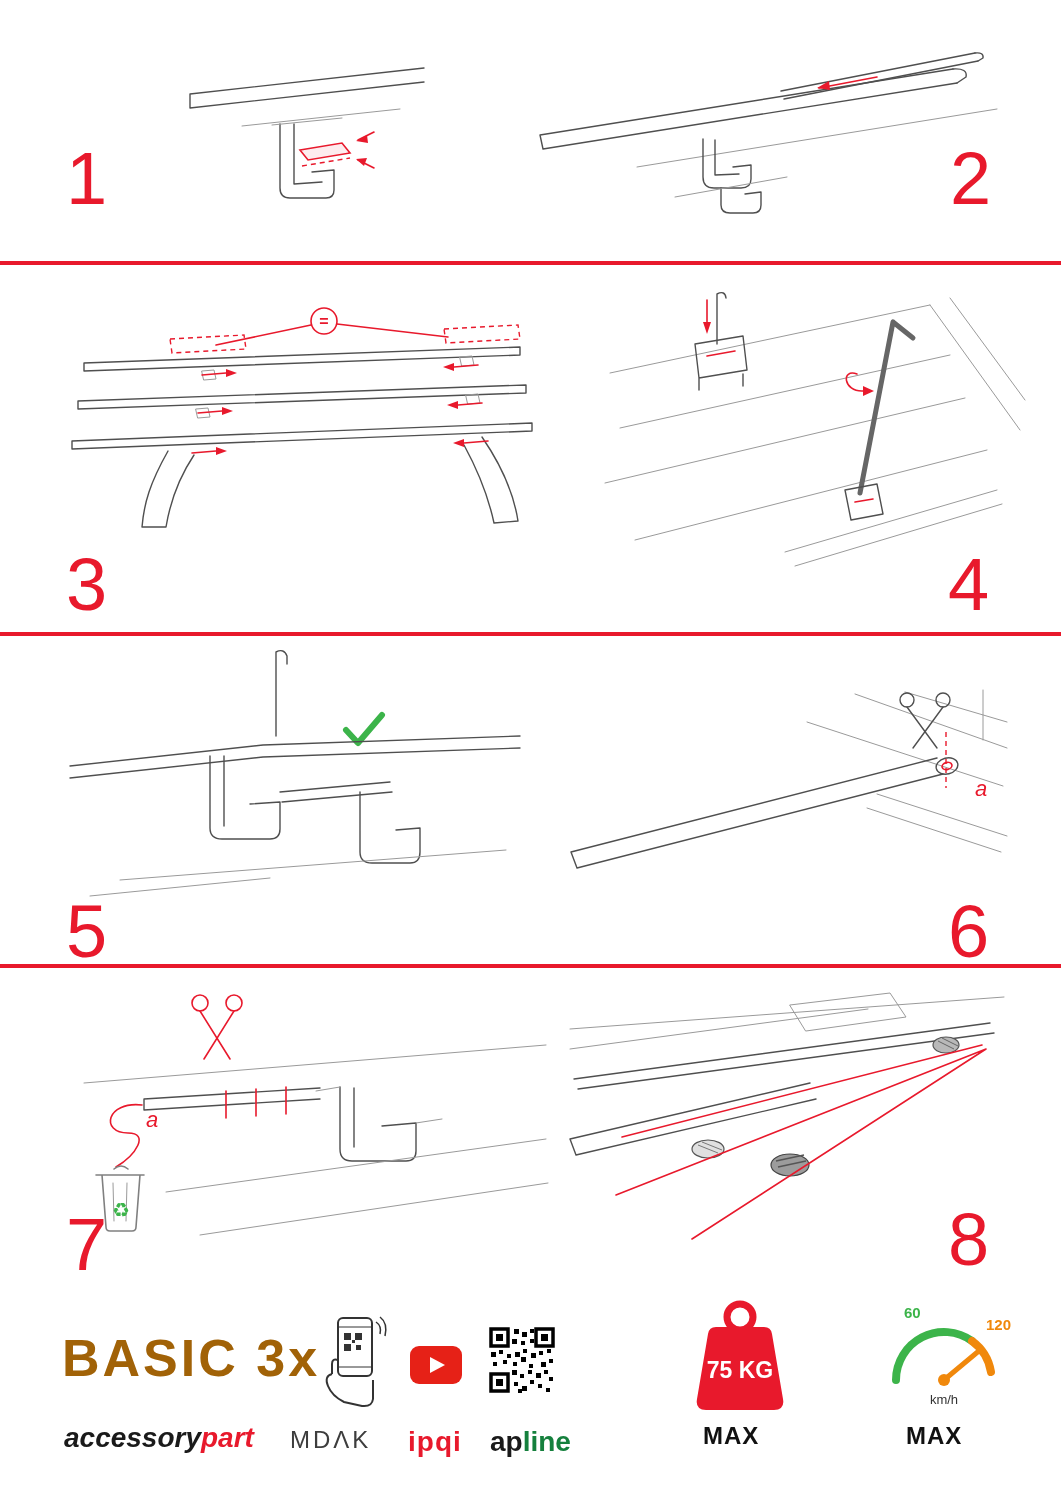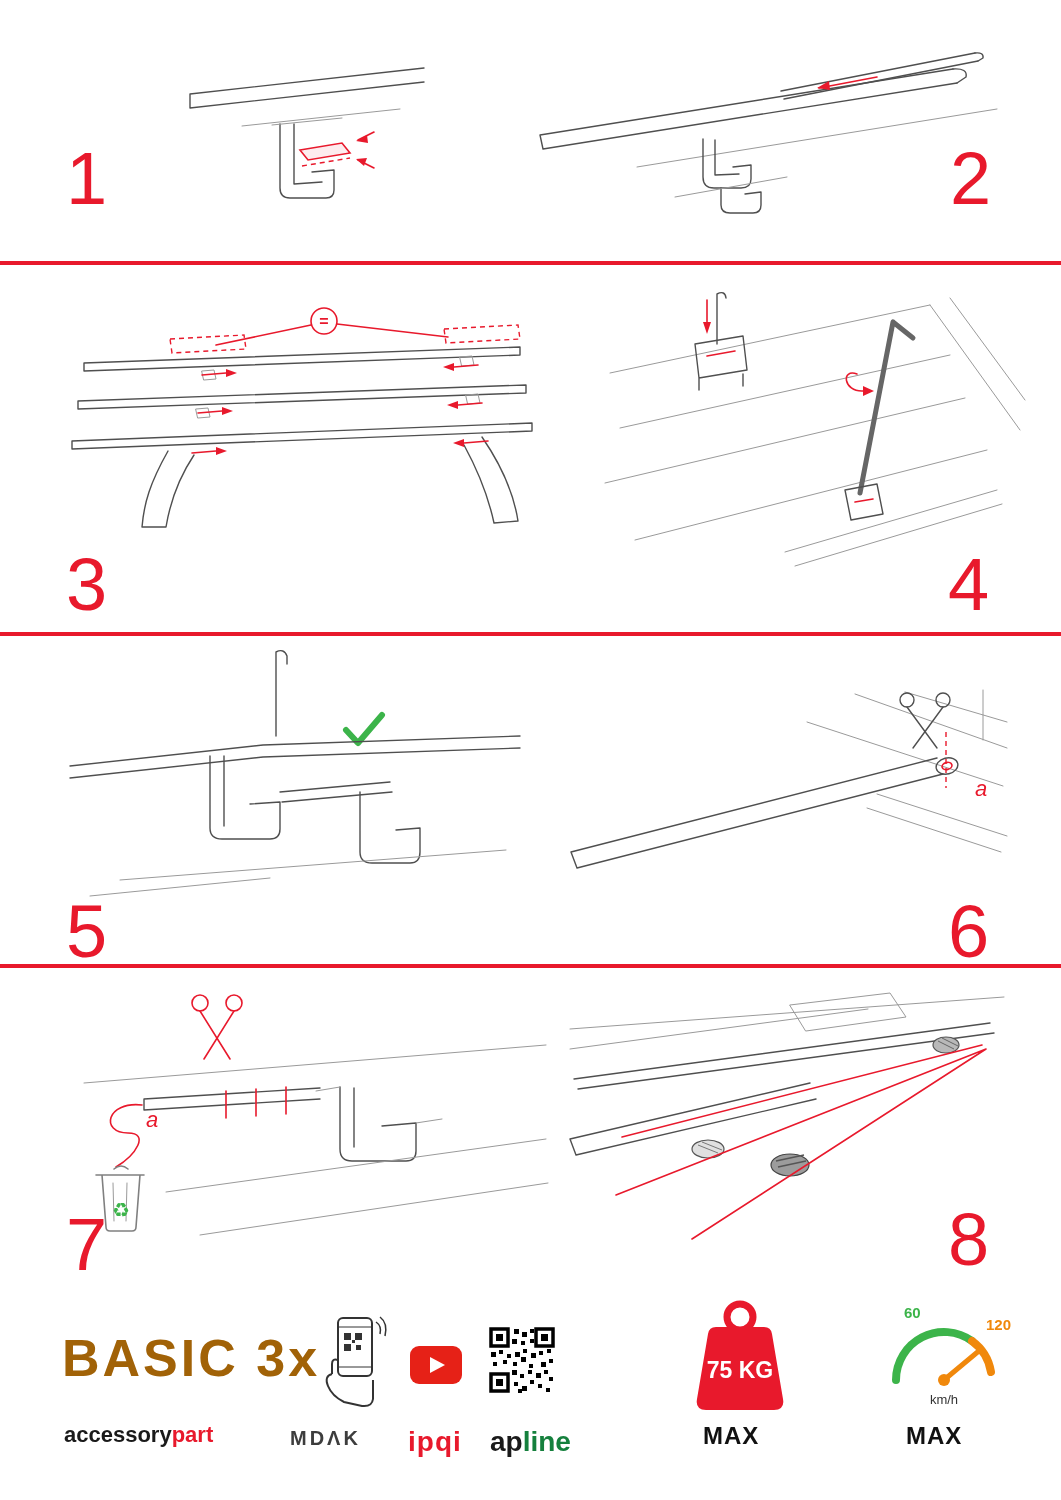--- a/index.html
+++ b/index.html
@@ -17,23 +17,23 @@
   .sk       { stroke:#4f4f4f; stroke-width:1.4; fill:none; stroke-linecap:round; stroke-linejoin:round; }
   .sk-light { stroke:#9a9a9a; stroke-width:1; fill:none; stroke-linecap:round; }
   .sk-thick { stroke:#666;    stroke-width:5;  fill:none; stroke-linecap:round; }
   .rd       { stroke:#e8192c; stroke-width:1.6; fill:none; stroke-linecap:round; }
   .rd-dash  { stroke:#e8192c; stroke-width:1.4; fill:none; stroke-dasharray:5 4; }
   .rf       { fill:#e8192c; stroke:none; }
   .grn      { stroke:#3cb44a; fill:none; }
 
   .footer-text { position:absolute; line-height:1; }
   .brand-title { font-size:52px; font-weight:bold; letter-spacing:3px; color:#a16207; }
-  .brand-sub   { font-size:22px; font-weight:bold; color:#1a1a1a; }
+  .brand-sub   { font-size:28px; font-weight:bold; color:#1a1a1a;font-style:italic; }
   .brand-sub .red { color:#e8192c; }
-  .logo-md   { font-size:20px; font-weight:700; letter-spacing:3px; color:#3d3d3d; }
+  .logo-md   { font-size:24px; font-weight:400; letter-spacing:3px; color:#3d3d3d; }
   .logo-ipqi { font-size:28px; font-weight:600; color:#e8192c; letter-spacing:1px; }
   .logo-ap   { font-size:28px; font-weight:bold; color:#1a1a1a; }
   .logo-ap .red { color:#15803d; }
   .max-label { font-size:24px; font-weight:600; color:#111; letter-spacing:1px; }
 </style>
 </head>
 <body>
 
 <div class="page">
 

